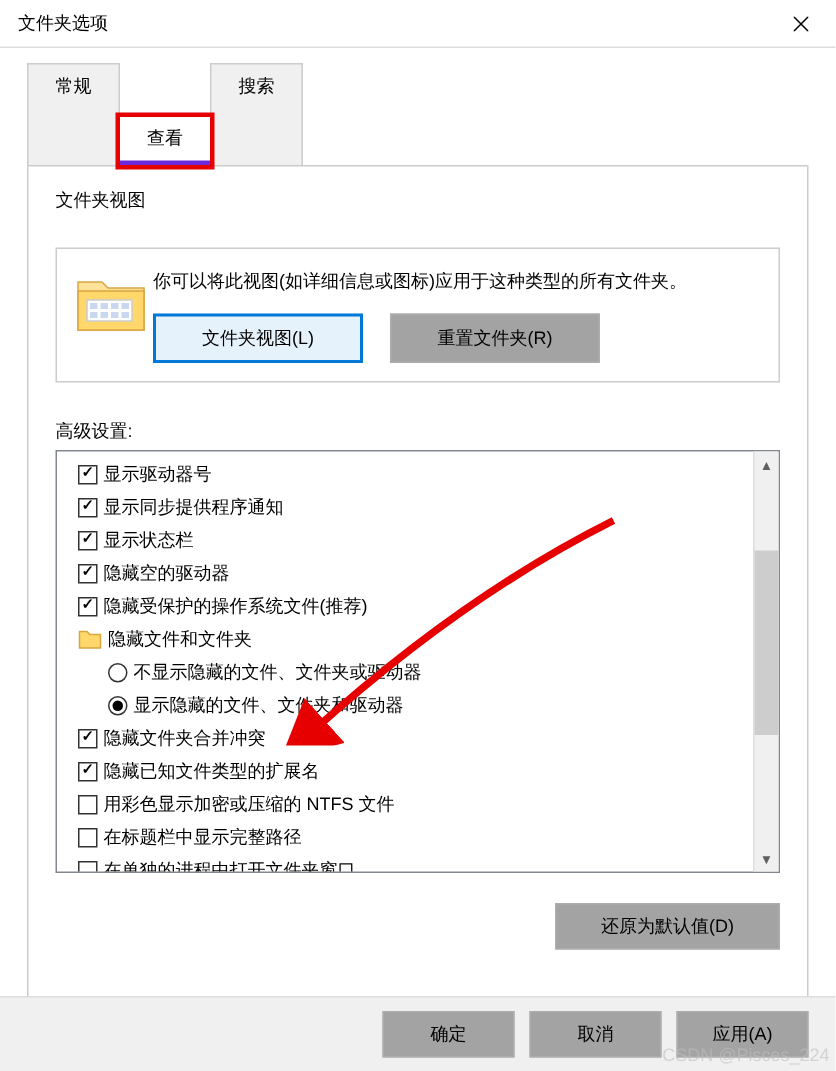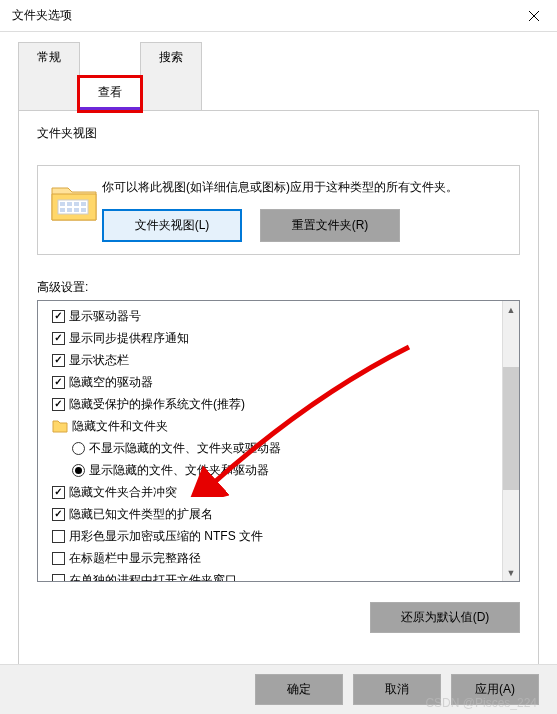--- a/index.html
+++ b/index.html
@@ -198,21 +198,21 @@
       display: flex;
       justify-content: flex-end;
       align-items: center;
       gap: 10px;
       padding-right: 18px;
     }
     .bottom-buttons .btn { min-width: 88px; }
     .watermark {
       position: absolute;
       bottom: 4px;
-      right: 20px;
+      right: 4px;
       color: #bfbfbf;
       font-size: 12px;
       opacity: 0.6;
       pointer-events: none;
     }
   </style>
 </head>
 <body>
 
 <div class="titlebar">

